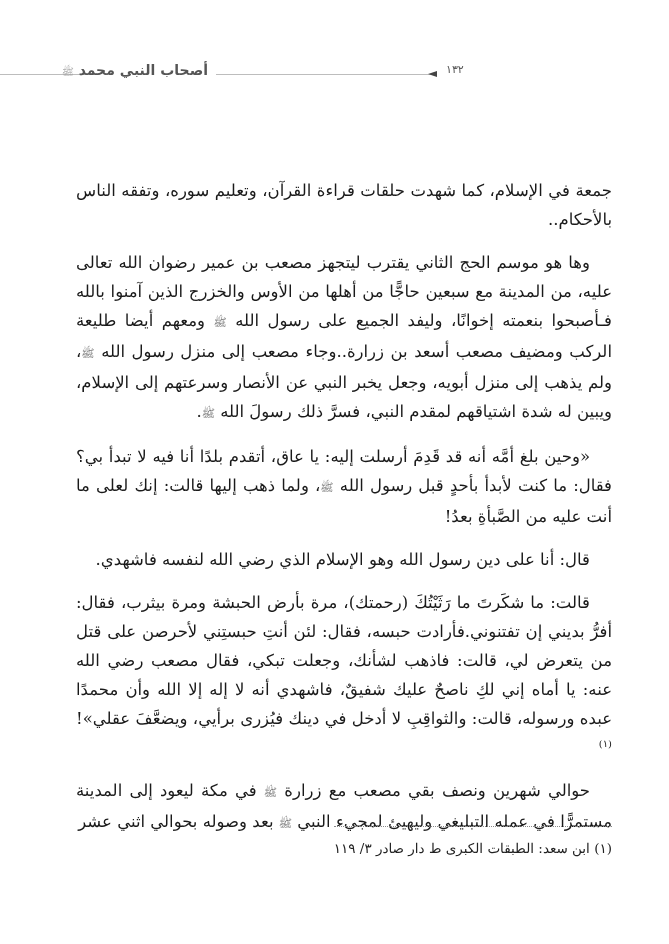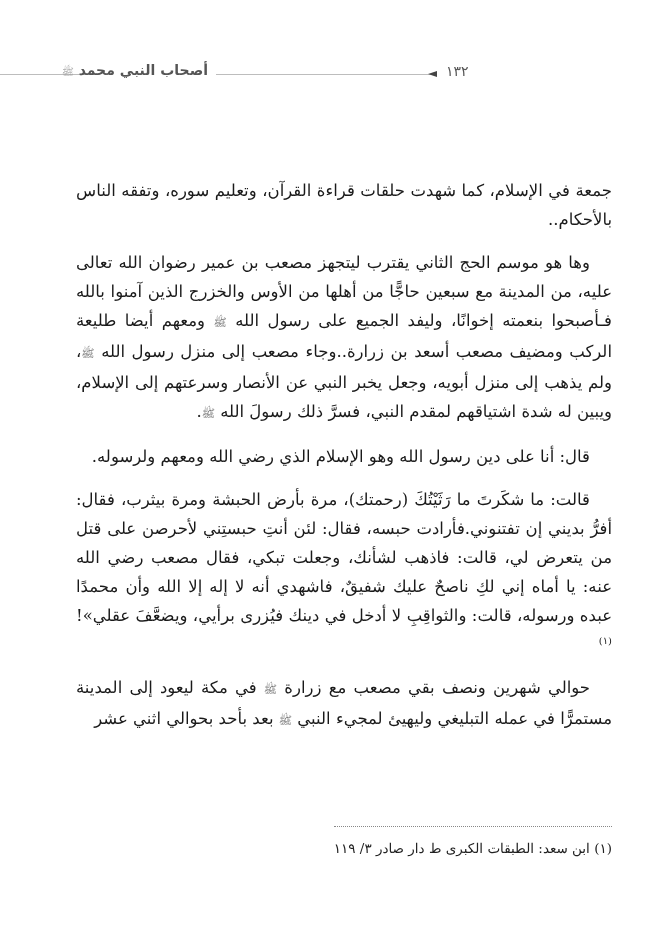--- a/index.html
+++ b/index.html
@@ -15,21 +15,21 @@
     .header .rule { position: absolute; top: 12px; height: 1px; background: #bdbdbd; }
     .header .rule-left { left: 0; width: 100px; }
     .header .rule-mid { left: 216px; width: 220px; }
     .header .arrow {
       position: absolute; left: 428px; top: 9px; width: 0; height: 0;
       border-top: 3px solid transparent; border-bottom: 3px solid transparent;
       border-right: 9px solid #444;
     }
     .header .page-number {
       position: absolute; left: 446px; top: 1px;
-      font-family: "DejaVu Sans", sans-serif; font-size: 14px; color: #555;
+      font-family: "DejaVu Sans", sans-serif; font-size: 11px; color: #555;
       direction: rtl;
     }
     .header .running-title {
       position: absolute; left: 108px; top: 0px; width: 100px;
       font-family: "DejaVu Sans", sans-serif; font-size: 14px; color: #555;
       direction: rtl; text-align: right; white-space: nowrap; font-weight: bold;
     }
     .header .honorific { font-size: 10px; color: #999; font-weight: normal; }
 
     
@@ -73,31 +73,34 @@
   <div class="body-text">
 
     <p class="continuation">
       <span>جمعة في الإسلام، كما شهدت حلقات قراءة القرآن، وتعليم سوره، وتفقه الناس بالأحكام..</span>
     </p>
 
     <p>
       <span>وها هو موسم الحج الثاني يقترب ليتجهز مصعب بن عمير رضوان الله تعالى عليه، من المدينة مع سبعين حاجًّا من أهلها من الأوس والخزرج الذين آمنوا بالله فـأصبحوا بنعمته إخوانًا، وليفد الجميع على رسول الله </span><span class="salawat">ﷺ</span><span> ومعهم أيضا طليعة الركب ومضيف مصعب أسعد بن زرارة..وجاء مصعب إلى منزل رسول الله </span><span class="salawat">ﷺ</span><span>، ولم يذهب إلى منزل أبويه، وجعل يخبر النبي عن الأنصار وسرعتهم إلى الإسلام، ويبين له شدة اشتياقهم لمقدم النبي، فسرَّ ذلك رسولَ الله </span><span class="salawat">ﷺ</span><span>.</span>
     </p>
 
+    <p>
+      <span>«وحين بلغ أمَّه أنه قد قَدِمَ أرسلت إليه: يا عاق، أتقدم بلدًا أنا فيه لا تبدأ بي؟ فقال: ما كنت لأبدأ بأحدٍ قبل رسول الله </span><span class="salawat">ﷺ</span><span>، ولما ذهب إليها قالت: إنك لعلى ما أنت عليه من الصَّبأةِ بعدُ!</span>
+    </p>
 
     <p>
-      <span>قال: أنا على دين رسول الله وهو الإسلام الذي رضي الله ومعهم ولرسوله.</span>
+      <span>قال: أنا على دين رسول الله وهو الإسلام الذي رضي الله لنفسه فاشهدي.</span>
     </p>
 
     <p>
       <span>قالت: ما شكَرتَ ما رَثَيْتُكَ (رحمتك)، مرة بأرض الحبشة ومرة بيثرب، فقال: أفرُّ بديني إن تفتنوني.فأرادت حبسه، فقال: لئن أنتِ حبستِني لأحرصن على قتل من يتعرض لي، قالت: فاذهب لشأنك، وجعلت تبكي، فقال مصعب رضي الله عنه: يا أماه إني لكِ ناصحٌ عليك شفيقٌ، فاشهدي أنه لا إله إلا الله وأن محمدًا عبده ورسوله، قالت: والثواقِبِ لا أدخل في دينك فيُزرى برأيي، ويضعَّفَ عقلي»!</span><span class="fn-ref">(١)</span>
     </p>
 
     <p>
-      <span>حوالي شهرين ونصف بقي مصعب مع زرارة </span><span class="salawat">ﷺ</span><span> في مكة ليعود إلى المدينة مستمرًّا في عمله التبليغي وليهيئ لمجيء النبي </span><span class="salawat">ﷺ</span><span> بعد بأحد بحوالي اثني عشر</span>
+      <span>حوالي شهرين ونصف بقي مصعب مع زرارة </span><span class="salawat">ﷺ</span><span> في مكة ليعود إلى المدينة مستمرًّا في عمله التبليغي وليهيئ لمجيء النبي </span><span class="salawat">ﷺ</span><span> بعد وصوله بحوالي اثني عشر</span>
     </p>
   </div>
 
   <div class="footnote-sep"></div>
 
   <div class="footnote">
     <span>(١)</span>
     <span>ابن سعد: الطبقات الكبرى ط دار صادر ٣/ ١١٩</span>
   </div>
 

